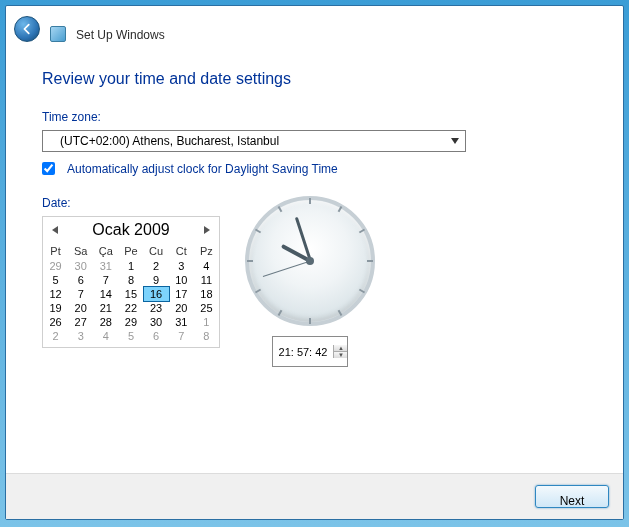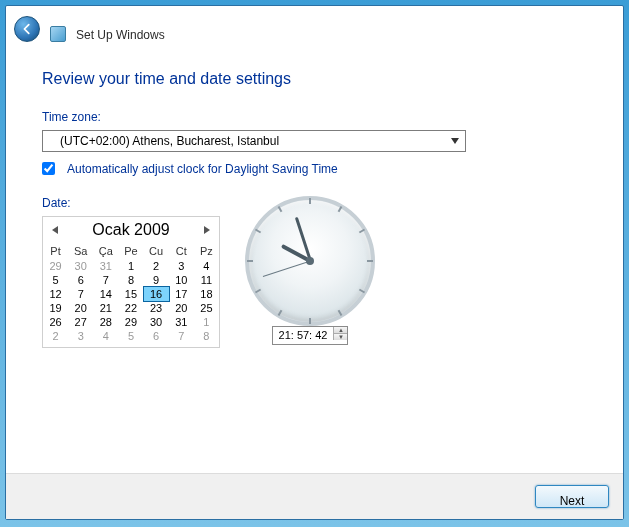--- a/index.html
+++ b/index.html
@@ -163,23 +163,24 @@
   .hand.sec  { width: 1px; height: 50px; margin-left: -0.5px; margin-top: -50px; background: #6a7a84; }
   .tick {
     position: absolute;
     width: 2px; height: 6px;
     background: #8a97a0;
     left: 50%; top: 2px;
     transform-origin: 50% 63px;
   }
   .time-spin {
     display: flex;
-    align-items: flex-start;
+    align-items: center;
     border: 1px solid #8a8a8a;
-    height: 19px;
+    height: 31px;
+    margin-top: 10px;
     background: #fff;
   }
   .time-spin .val {
     padding: 2px 6px;
     font-size: 11px;
     display: flex; align-items: center;
   }
   .spinners {
     display: flex;
     flex-direction: column;

